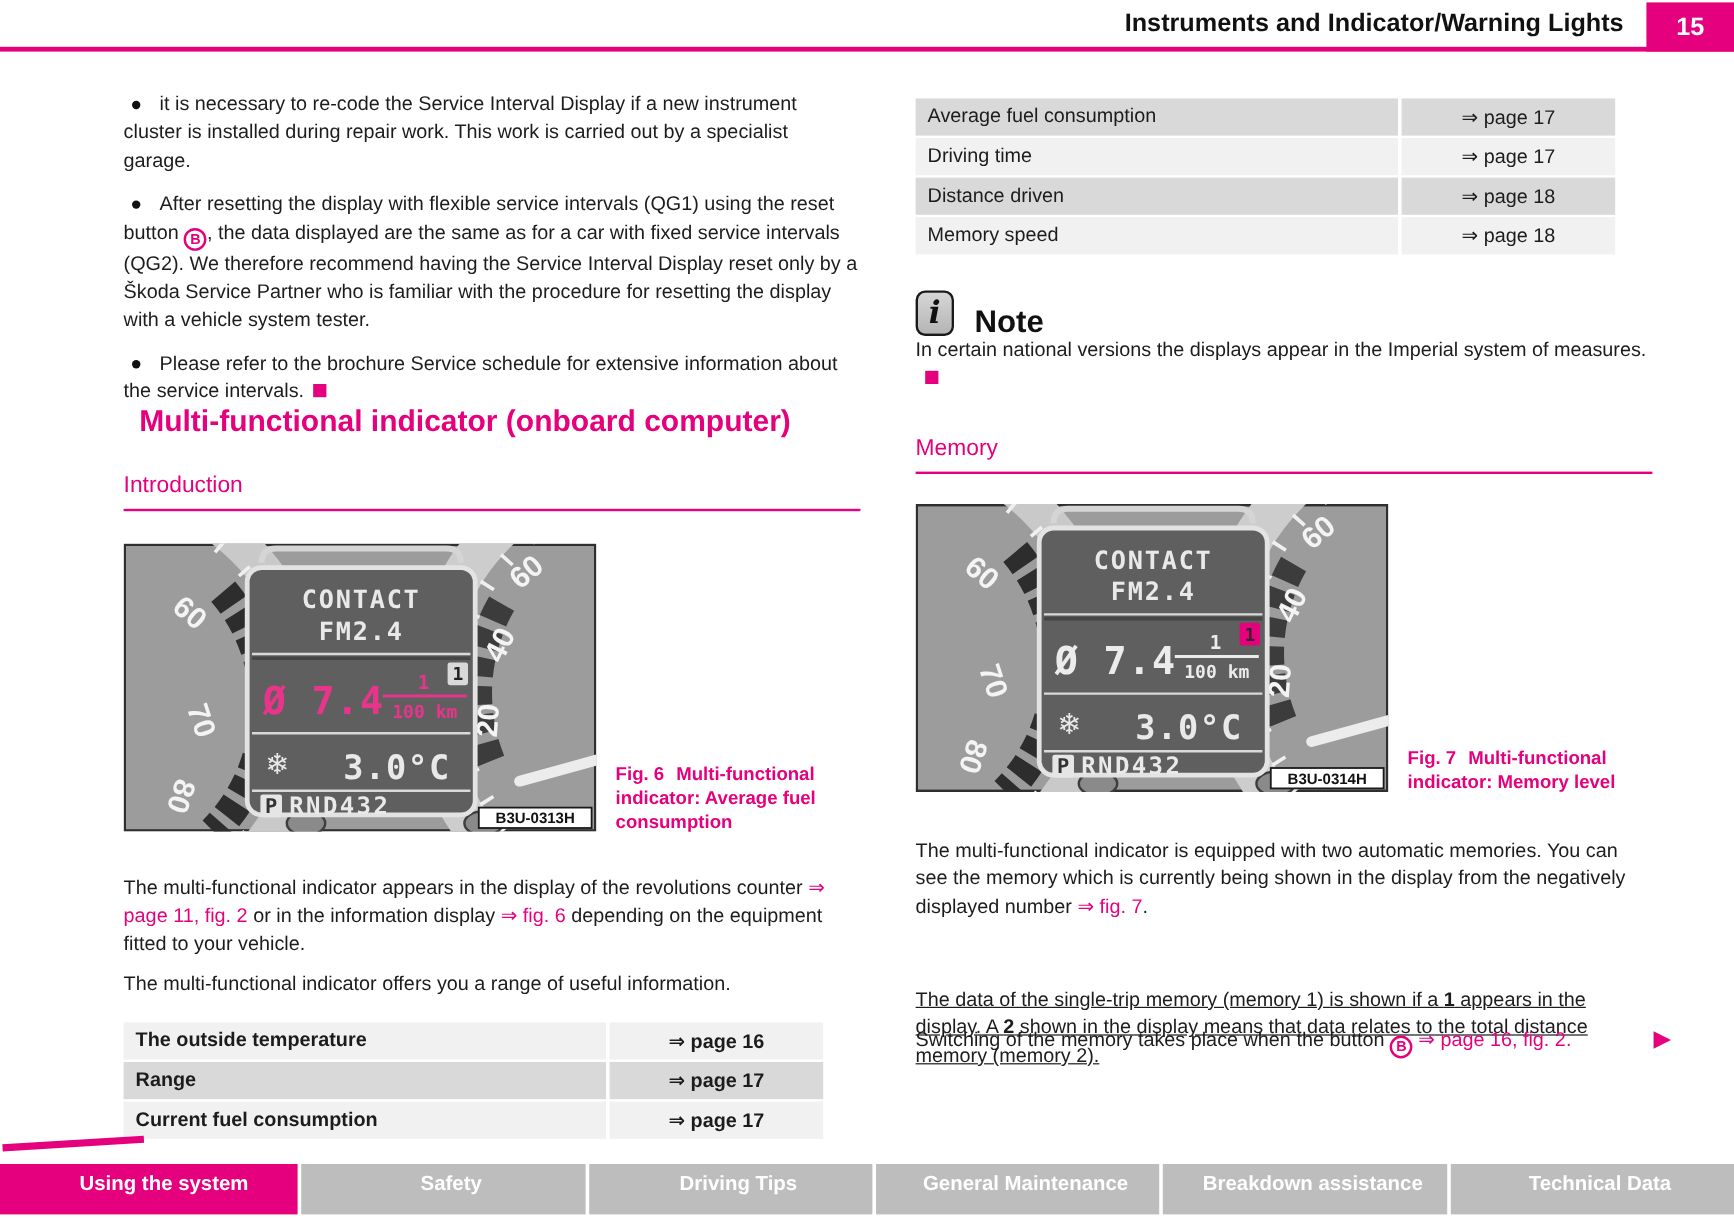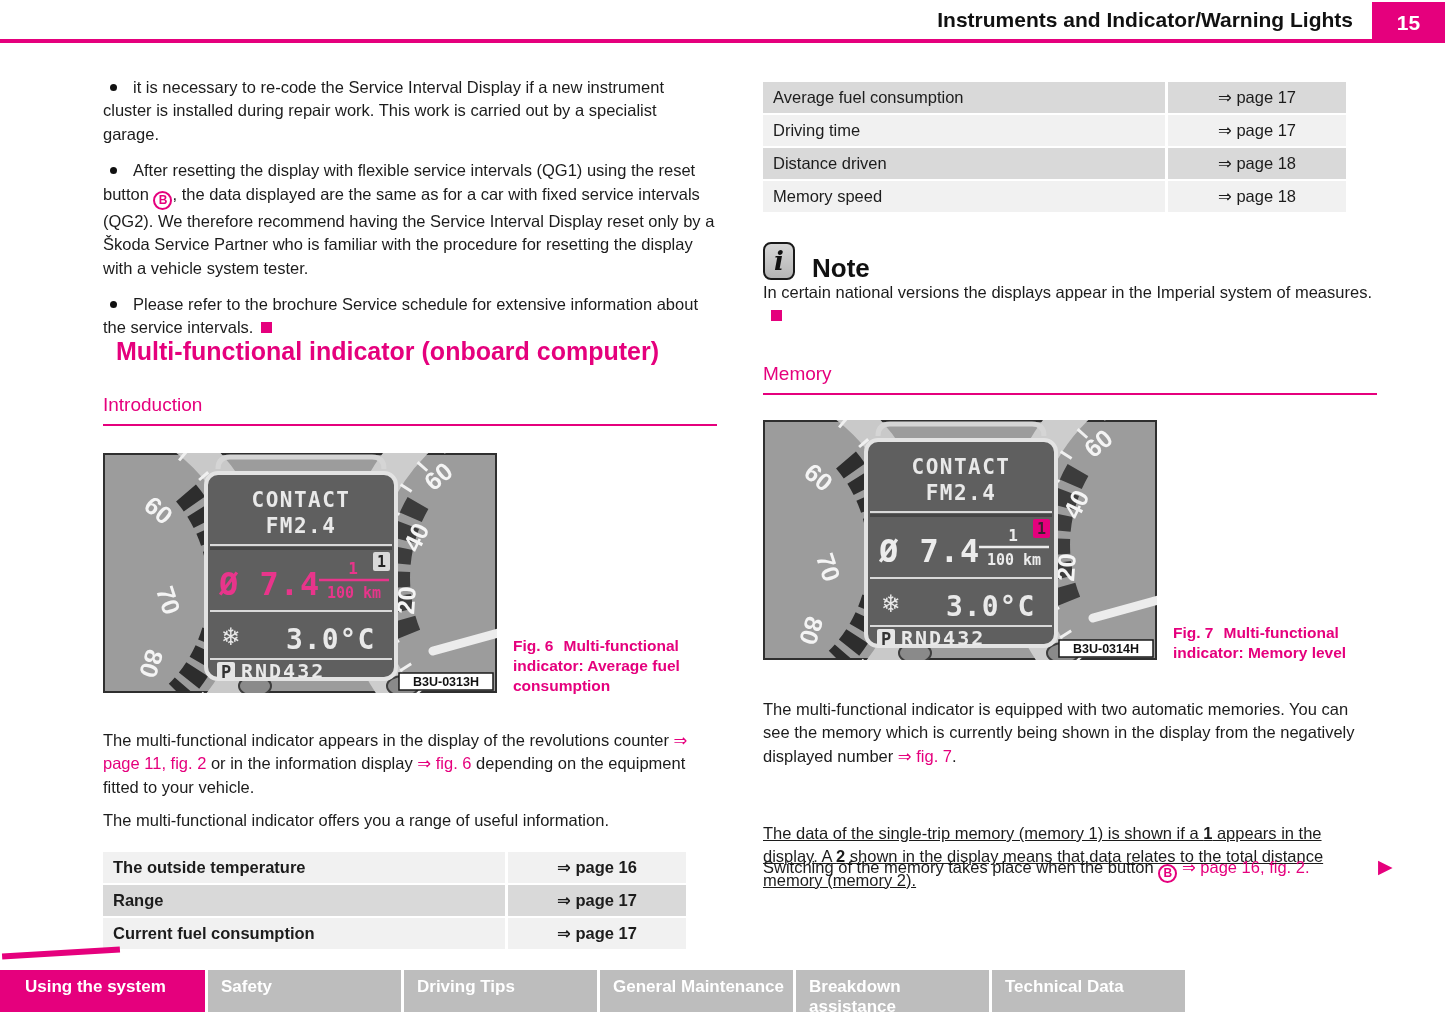--- a/index.html
+++ b/index.html
@@ -43,21 +43,21 @@
     background:linear-gradient(#d6d6d6,#b5b5b5); display:flex; align-items:center; justify-content:center;
     font-family:"DejaVu Serif",serif; font-style:italic; font-weight:bold; font-size:26px; color:#111; }
   .note-title { font-size:26px; font-weight:bold; color:#111; }
 
   
   .figure { width:394px; height:240px; }
   .fig-caption { width:192px; font-size:15.5px; font-weight:bold; color:var(--acc); line-height:1.28; }
   .fig-num { margin-right:10px; }
 
   
-  .nav { left:0; top:970px; width:1185px; height:42px; display:flex; gap:3px; }
+  .nav { left:0; top:970px; width:1445px; height:42px; display:flex; gap:3px;text-align:center; }
   .tab { flex:1; background:#bdbdbd; color:#fff; font-size:17px; font-weight:bold;
     padding:7px 0 0 13px; cursor:pointer; }
   .tab.active { background:var(--acc); padding-left:25px; }
   .corner-mark { left:2px; top:950px; width:118px; height:6px; background:var(--acc);
     transform:rotate(-3.5deg); }
   .next-arrow { left:1378px; top:855px; color:var(--acc); font-size:19px; }
 </style>
 </head>
 <body>
 

